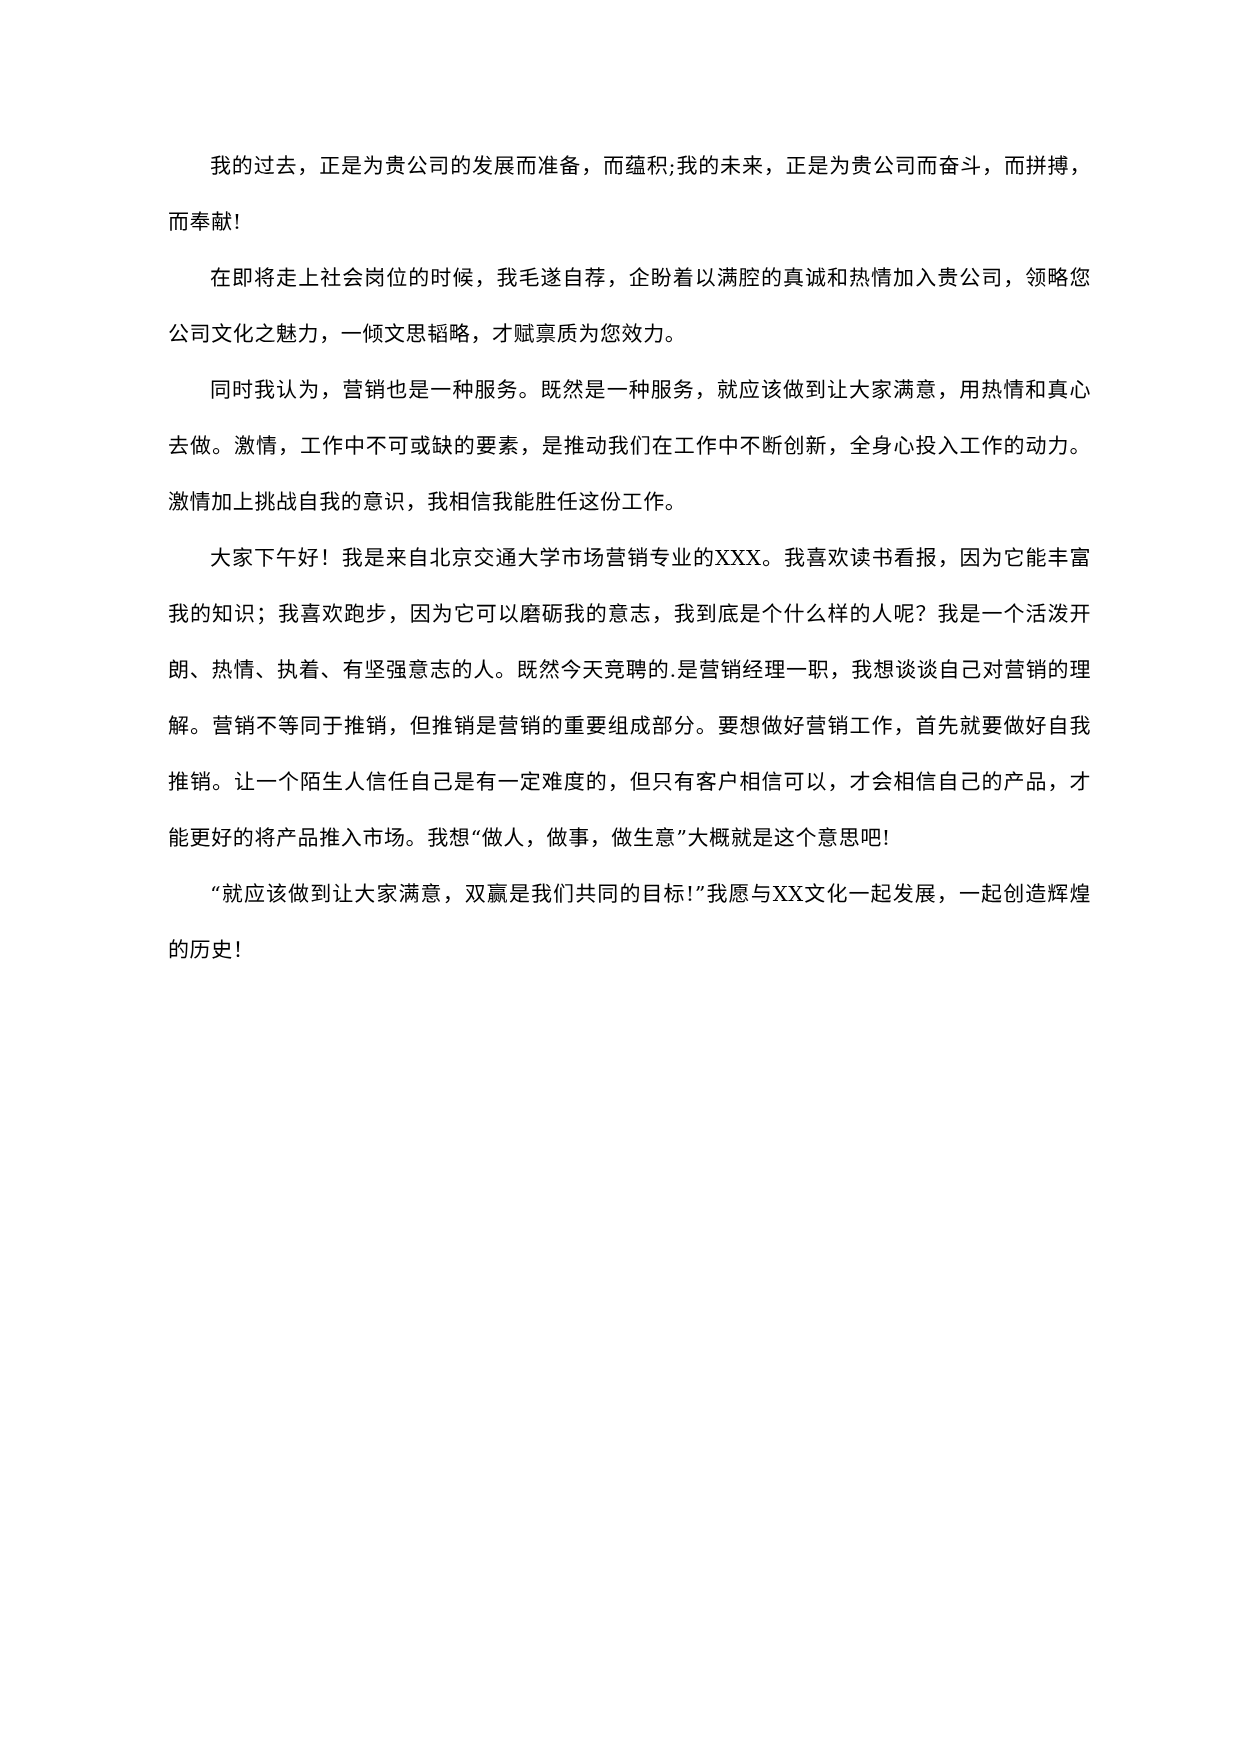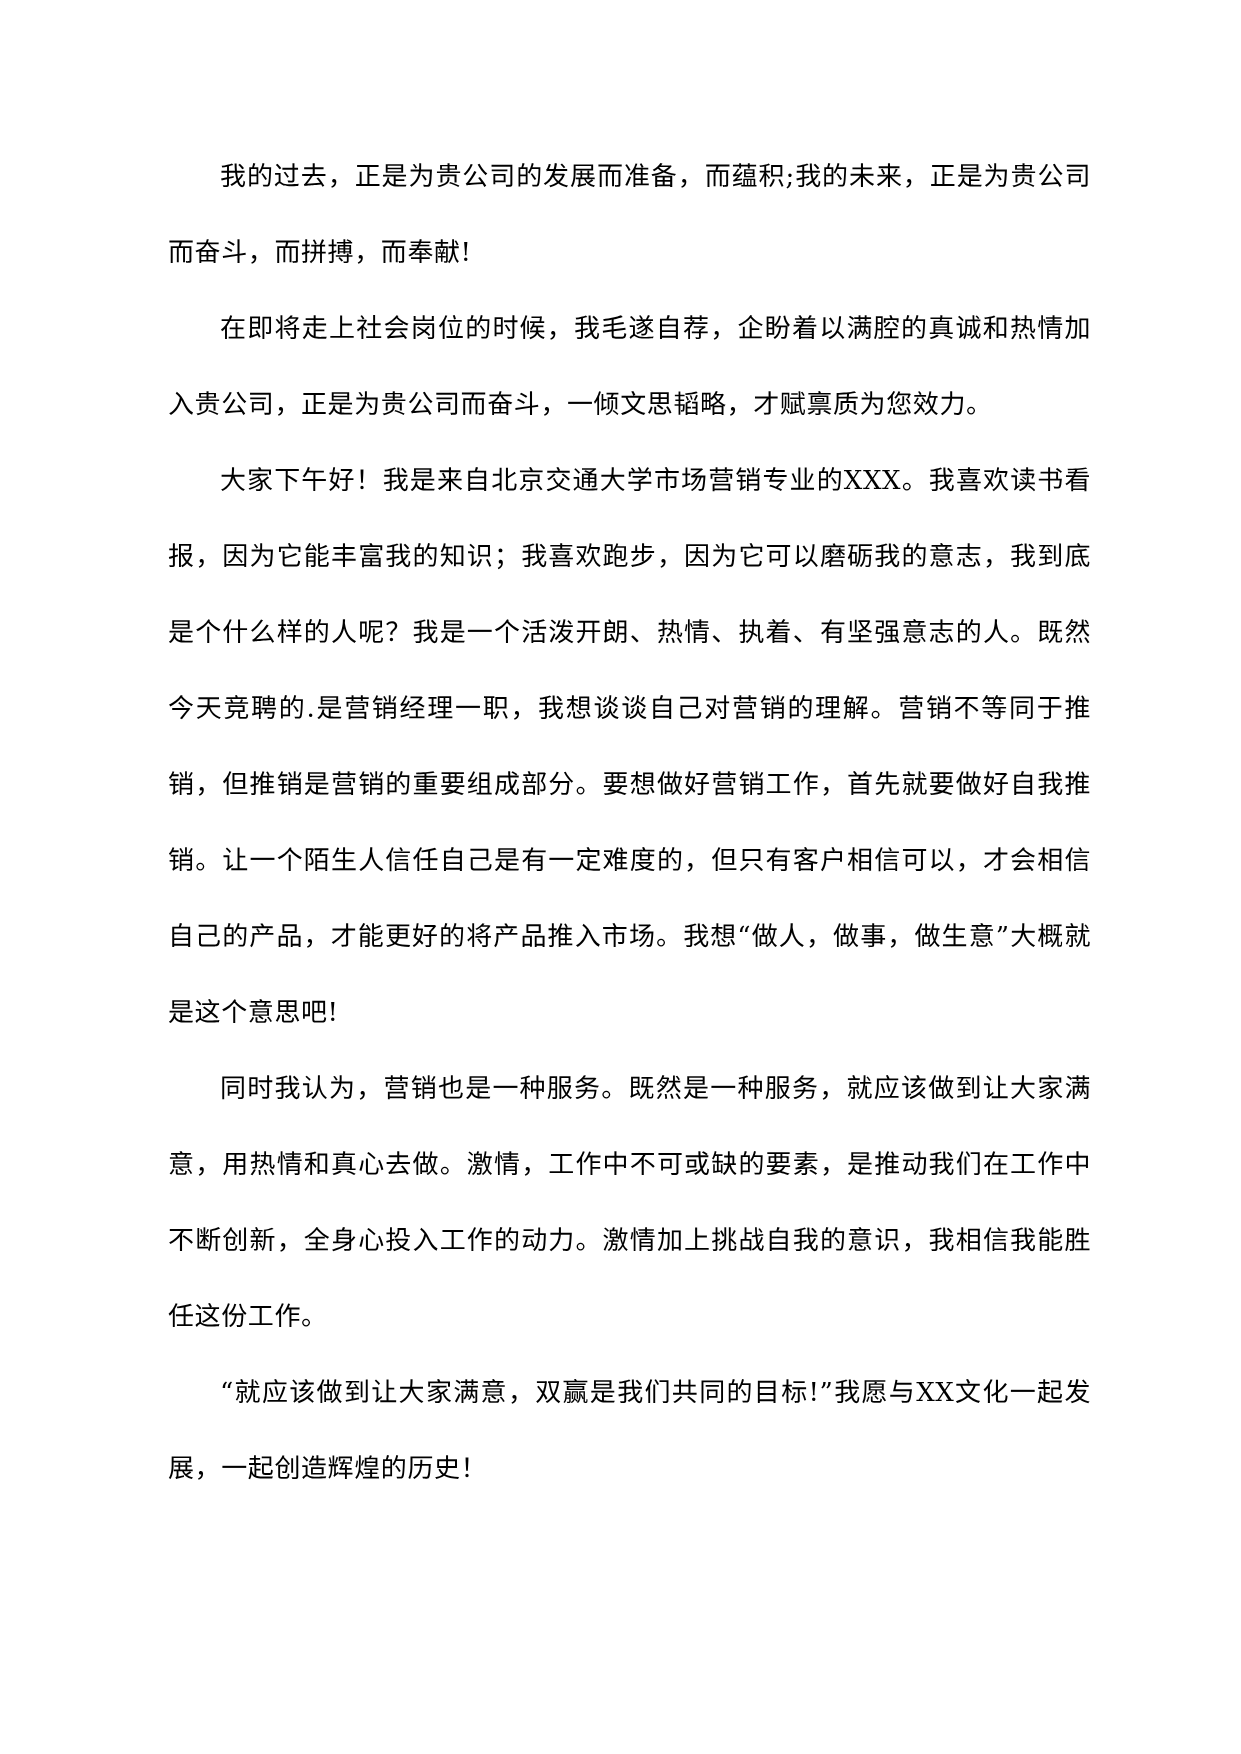--- a/index.html
+++ b/index.html
@@ -17,22 +17,22 @@
   }
   .page {
     box-sizing: border-box;
     width: 1241px;
     height: 1754px;
     padding: 138px 150px 100px 168px;
     background: #ffffff;
     position: relative;
   }
   .doc-body {
-    font-size: 26px;
-    line-height: 76px;
+    font-size: 21px;
+    line-height: 56px;
     letter-spacing: 0.6px;
     text-align: justify;
     text-justify: inter-ideograph;
   }
   p {
     margin: 0;
   }
   .para {
     text-indent: 2em;
   }
@@ -43,23 +43,23 @@
   }
 </style>
 </head>
 <body>
 
 <div class="page">
   <div class="doc-body">
 
     <p class="para">我的过去，正是为贵公司的发展而准备，而蕴积;我的未来，正是为贵公司而奋斗，而拼搏，而奉献!</p>
 
-    <p class="para">在即将走上社会岗位的时候，我毛遂自荐，企盼着以满腔的真诚和热情加入贵公司，正是为贵公司而奋斗，一倾文思韬略，才赋禀质为您效力。</p>
+    <p class="para">在即将走上社会岗位的时候，我毛遂自荐，企盼着以满腔的真诚和热情加入贵公司，领略您公司文化之魅力，一倾文思韬略，才赋禀质为您效力。</p>
 
 
+    <p class="para">同时我认为，营销也是一种服务。既然是一种服务，就应该做到让大家满意，用热情和真心去做。激情，工作中不可或缺的要素，是推动我们在工作中不断创新，全身心投入工作的动力。激情加上挑战自我的意识，我相信我能胜任这份工作。</p>
+
     <p class="para">大家下午好！我是来自北京交通大学市场营销专业的XXX。我喜欢读书看报，因为它能丰富我的知识；我喜欢跑步，因为它可以磨砺我的意志，我到底是个什么样的人呢？我是一个活泼开朗、热情、执着、有坚强意志的人。既然今天竞聘的.是营销经理一职，我想谈谈自己对营销的理解。营销不等同于推销，但推销是营销的重要组成部分。要想做好营销工作，首先就要做好自我推销。让一个陌生人信任自己是有一定难度的，但只有客户相信可以，才会相信自己的产品，才能更好的将产品推入市场。我想“做人，做事，做生意”大概就是这个意思吧!</p>
-
-    <p class="para">同时我认为，营销也是一种服务。既然是一种服务，就应该做到让大家满意，用热情和真心去做。激情，工作中不可或缺的要素，是推动我们在工作中不断创新，全身心投入工作的动力。激情加上挑战自我的意识，我相信我能胜任这份工作。</p>
 
     <p class="para">“就应该做到让大家满意，双赢是我们共同的目标!”我愿与XX文化一起发展，一起创造辉煌的历史！</p>
 
   </div>
 </div>
 
 </body></html>

